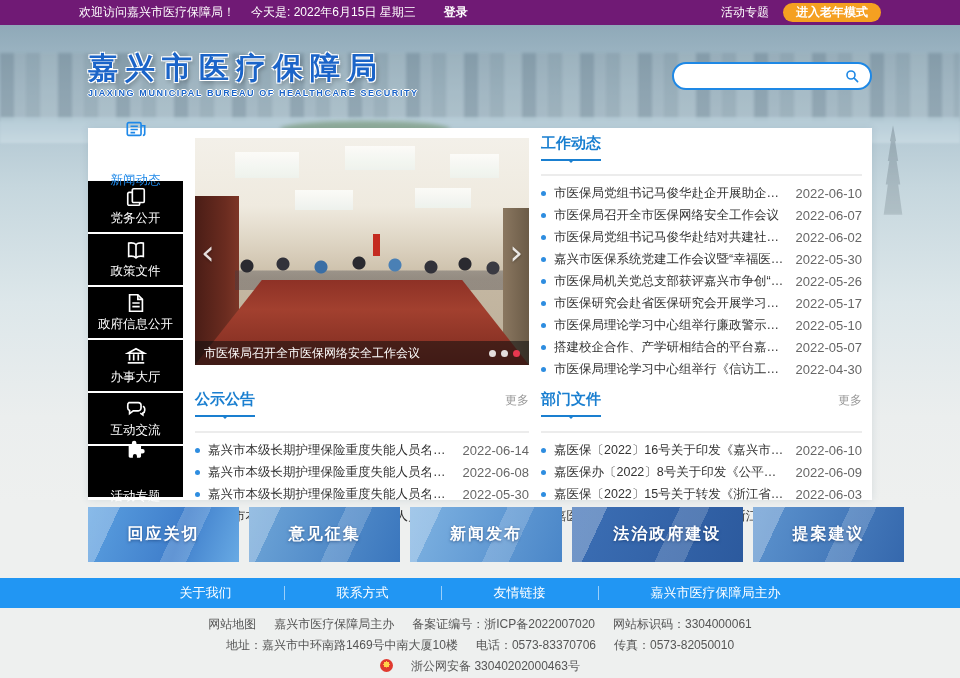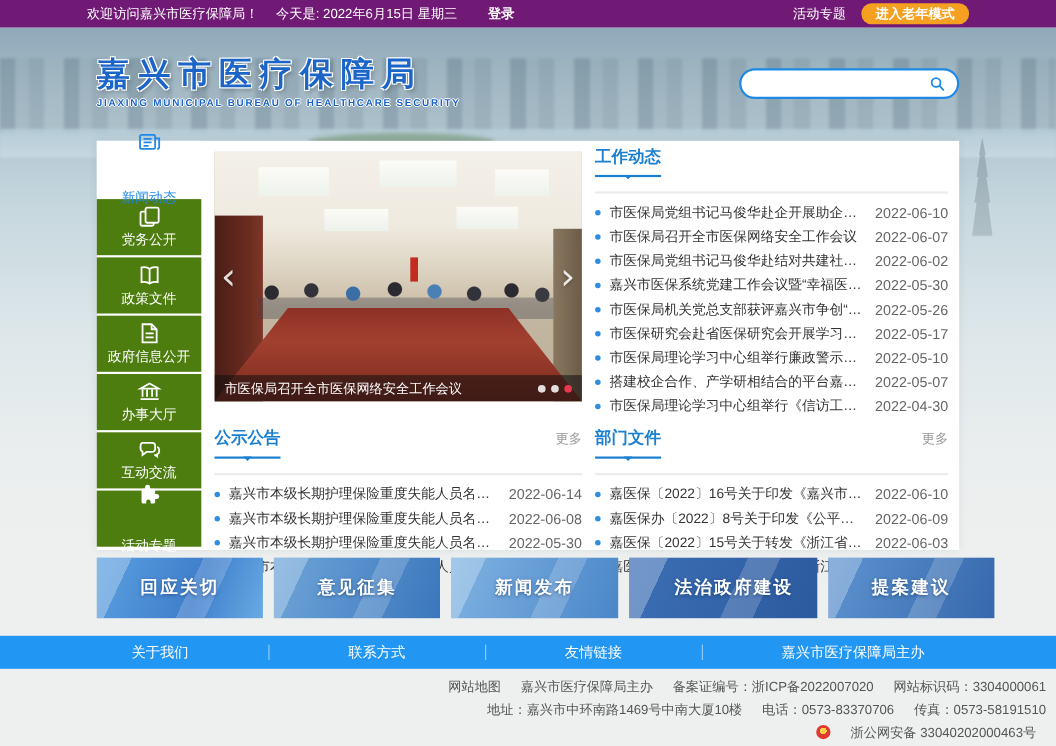--- a/index.html
+++ b/index.html
@@ -38,21 +38,21 @@
     text-shadow:-1px 0 0 #fff,1px 0 0 #fff,0 -1px 0 #fff,0 1px 0 #fff;}
   .hd-spacer{flex:1;}
   .search-box{width:176px;height:24px;margin-top:10px;background:#fff;border:2px solid #1e88e5;
     border-radius:15px;display:flex;align-items:center;padding:0 10px;}
   .search-box input{flex:1;border:none;outline:none;font-size:12px;background:transparent;min-width:0;}
   .search-btn{width:16px;height:16px;cursor:pointer;display:flex;align-items:center;}
   
   .main-card{position:absolute;top:128px;left:88px;width:784px;height:372px;background:#fff;z-index:2;
     display:flex;box-shadow:0 0 8px rgba(40,70,110,.12);}
   .sidebar{width:95px;flex:none;}
-  .sb-item{height:51px;margin-bottom:2px;background:#4d7c0f;color:#fff;display:flex;flex-direction:column;
+  .sb-item{height:51px;margin-bottom:2px;background:#000000;color:#fff;display:flex;flex-direction:column;
     align-items:center;justify-content:center;gap:2px;cursor:pointer;font-size:12.5px;}
   .sb-item.active{background:#fff;color:#1e88e8;gap:32px;}
   .sb-item:last-child{margin-bottom:0;gap:28px;}
   .sb-icon{width:22px;height:22px;display:flex;align-items:center;justify-content:center;}
   
   .content{flex:1;padding:6px 10px 8px 12px;display:flex;flex-direction:column;min-width:0;}
   .row-top{display:flex;gap:12px;}
   .row-bottom{display:flex;gap:12px;margin-top:10px;}
   .col-l{width:334px;flex:none;min-width:0;}
   .col-r{flex:1;min-width:0;}
@@ -116,24 +116,24 @@
   .banner::before{content:"";position:absolute;inset:0;
     background:linear-gradient(115deg,rgba(255,255,255,.28) 0 18%,transparent 18% 55%,rgba(255,255,255,.18) 55% 70%,transparent 70%);}
   .banner:nth-child(1){background:linear-gradient(110deg,#5ba0e0,#3f7ecb 60%,#68aae4);}
   .banner:nth-child(2){background:linear-gradient(110deg,#6fa6d8,#3a76bd);}
   .banner:nth-child(3){background:linear-gradient(110deg,#7fb3e2,#4a86c8);}
   .banner:nth-child(4){background:linear-gradient(110deg,#3c6fb5,#2c5a9e);padding-left:20px;}
   .banner:nth-child(5){background:linear-gradient(110deg,#5d94cf,#3568ad);}
   .banner-label{position:relative;z-index:1;}
   
   .fnav{position:absolute;top:578px;left:0;width:960px;height:30px;background:#2196f3;z-index:2;
-    display:flex;align-items:center;justify-content:center;gap:20px;}
+    display:flex;align-items:center;justify-content:center;}
   .fnav-item{color:#fff;font-size:13px;cursor:pointer;padding:0 52px;}
   .fnav-sep{width:1px;height:14px;background:rgba(255,255,255,.55);}
-  .footer{position:absolute;top:614px;left:0;width:960px;text-align:right;color:#555;font-size:12px;line-height:21px;z-index:2;}
+  .footer{position:absolute;top:614px;left:0;width:960px;text-align:center;color:#555;font-size:12px;line-height:21px;z-index:2;}
   .footer span{margin:0 9px;}
   .footer .lnk{cursor:pointer;}
   .badge{display:inline-block;width:13px;height:13px;border-radius:50%;vertical-align:-2px;margin-right:4px;
     background:radial-gradient(circle at 50% 42%,#ffd24a 0 30%,#e03a2f 31% 72%,#a92014 100%);}
 </style>
 </head>
 <body>
 
 <div class="topbar">
   <div class="topbar-inner">
@@ -412,17 +412,17 @@
     <span class="fnav-sep"></span>
     <span class="fnav-item">联系方式</span>
     <span class="fnav-sep"></span>
     <span class="fnav-item">友情链接</span>
     <span class="fnav-sep"></span>
     <span class="fnav-item">嘉兴市医疗保障局主办</span>
   </div>
 
 <div class="footer">
   <div><span class="lnk">网站地图</span><span>嘉兴市医疗保障局主办</span><span>备案证编号：浙ICP备2022007020</span><span>网站标识码：3304000061</span></div>
-  <div><span>地址：嘉兴市中环南路1469号中南大厦10楼</span><span>电话：0573-83370706</span><span>传真：0573-58191510</span></div>
+  <div><span>地址：嘉兴市中环南路1469号中南大厦10楼</span><span>电话：0573-83370706</span><span>传真：0573-82050010</span></div>
   <div>
     <span class="lnk"><span class="badge"></span><span>浙公网安备 33040202000463号</span></span>
   </div>
 </div>
 
 </body></html>

